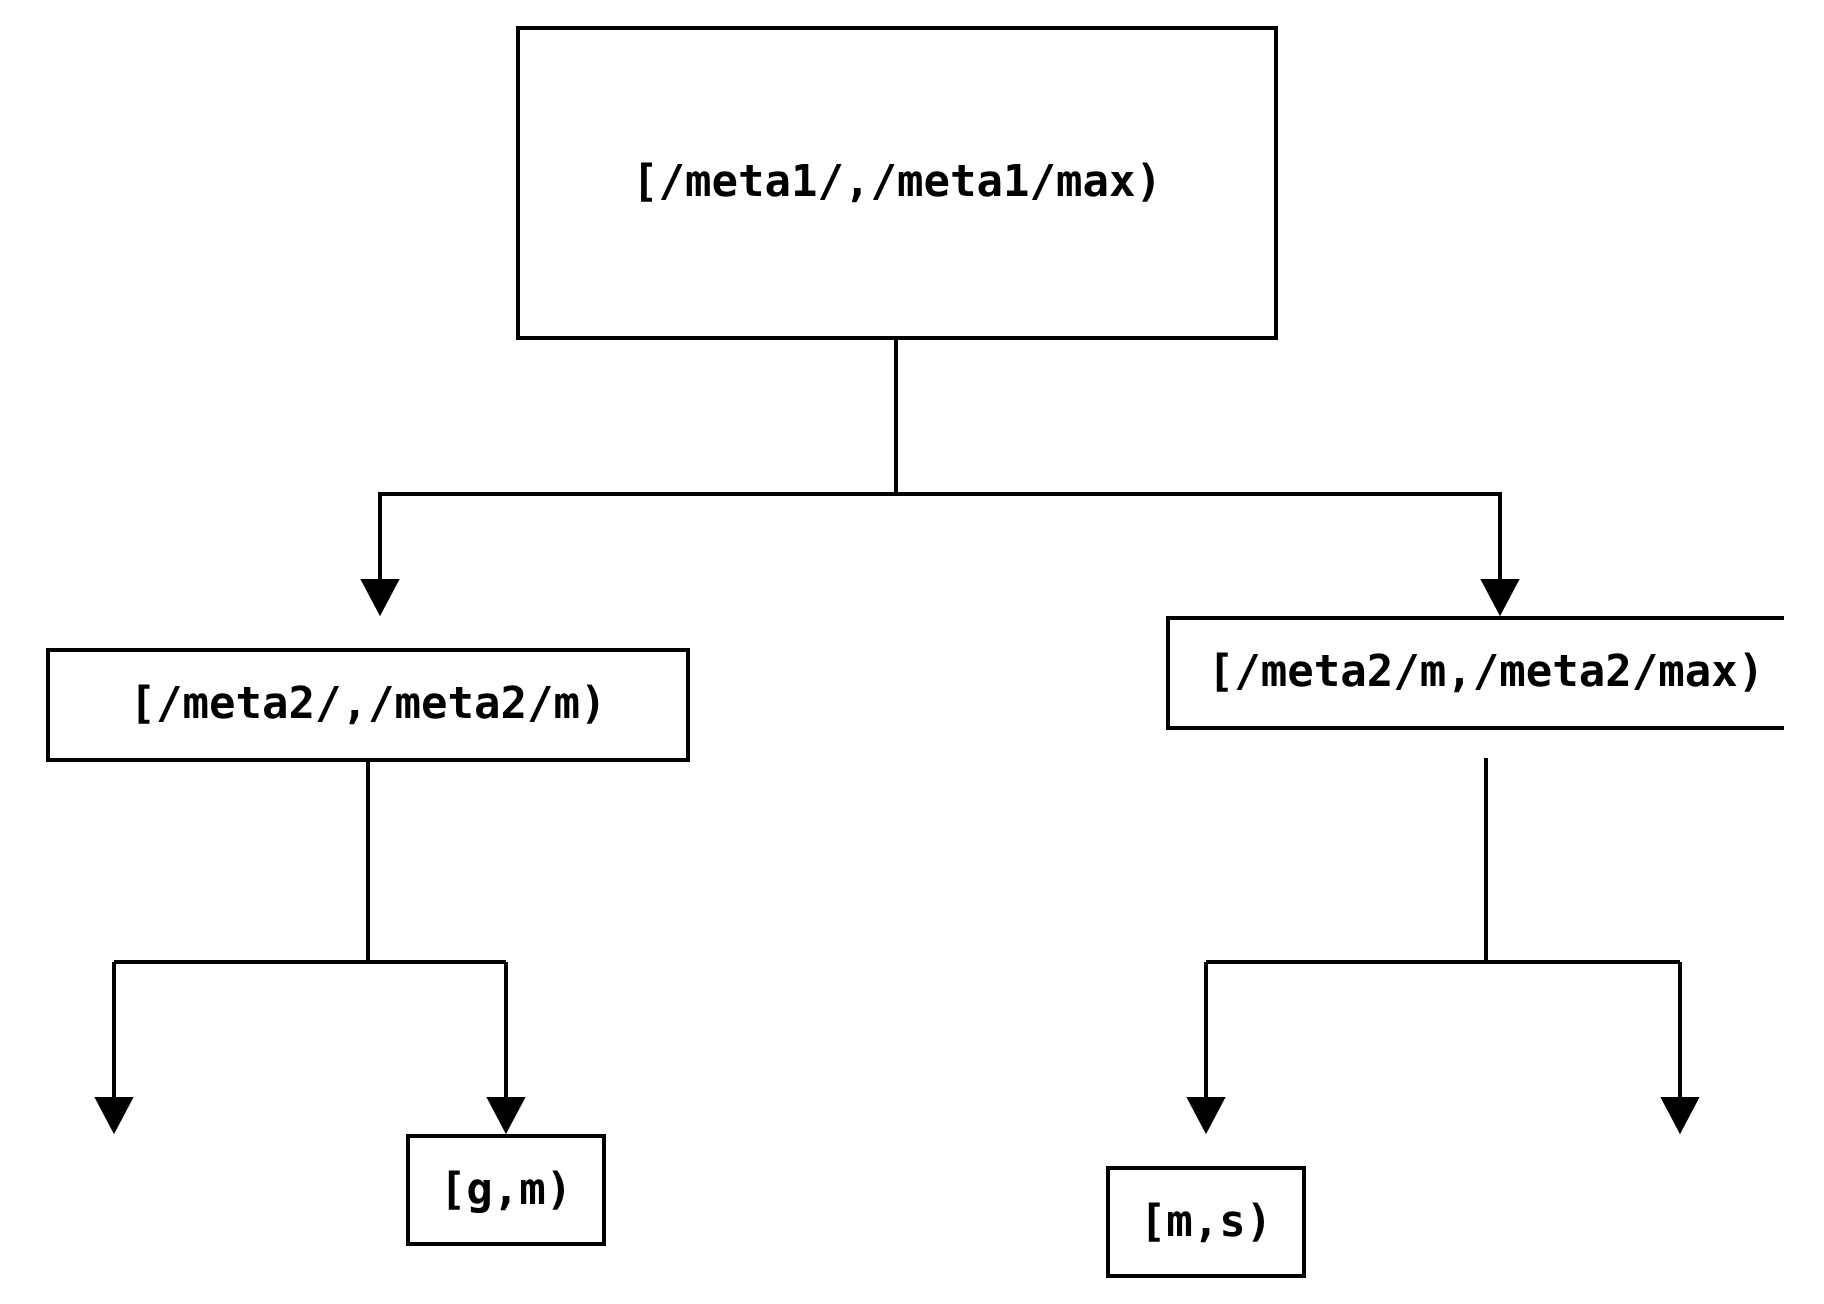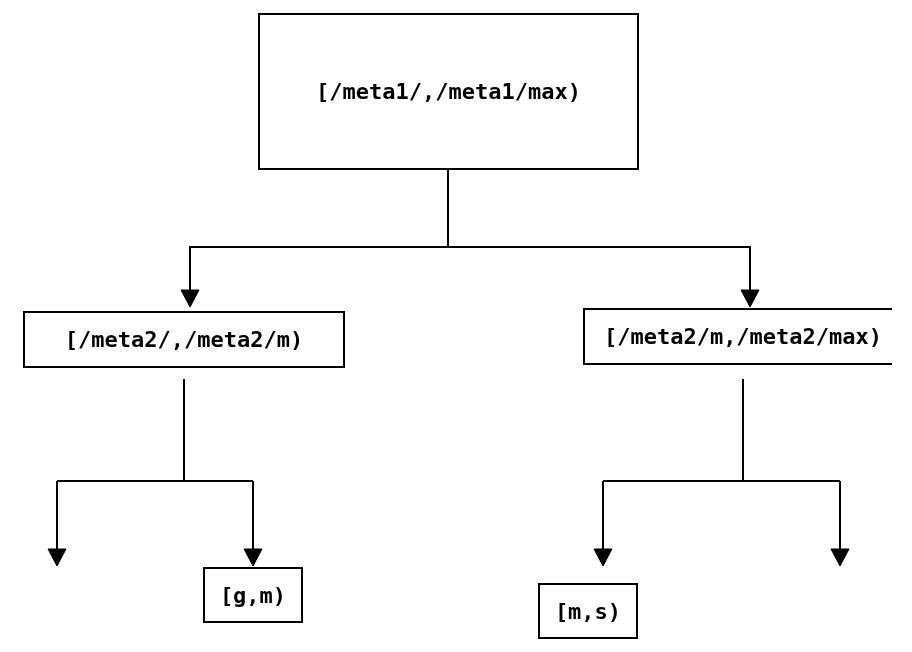--- a/index.html
+++ b/index.html
@@ -29,25 +29,25 @@
     background: var(--bg);
     display: flex;
     align-items: center;
     justify-content: center;
     color: var(--line);
     font-weight: bold;
     font-size: 22px;
     white-space: nowrap;
   }
   .node-root   { left: 258px; top: 13px;  width: 381px; height: 157px; }
-  .node-l2a    { left: 23px;  top: 311px; width: 322px; height: 57px; }
+  .node-l2a    { left: 23px;  top: 324px; width: 322px; height: 57px; }
   .node-l2b    { left: 583px; top: 308px; width: 320px; height: 57px; }
   .node-leaf-a { left: 8px;   top: 583px; width: 99px;  height: 56px; }
   .node-leaf-b { left: 203px; top: 567px; width: 100px; height: 56px; }
-  .node-leaf-c { left: 538px; top: 583px; width: 100px; height: 56px; text-align: center; }
+  .node-leaf-c { left: 553px; top: 583px; width: 100px; height: 56px; text-align: center; }
   .node-leaf-d { left: 777px; top: 583px; width: 126px; height: 57px; }
 </style>
 </head>
 <body>
 
 <div class="canvas">
 
   <svg class="edges" viewBox="0 0 912 652" xmlns="http://www.w3.org/2000/svg">
 
     <g>

